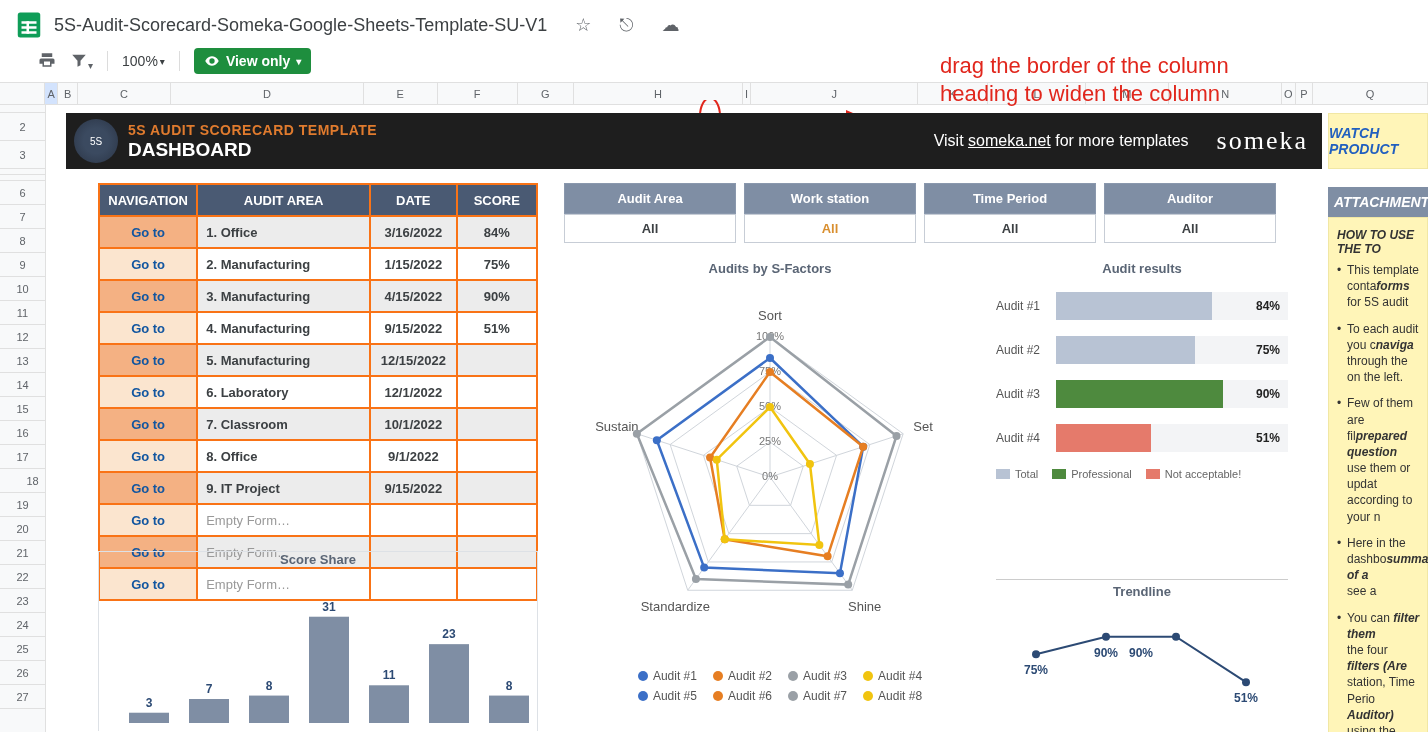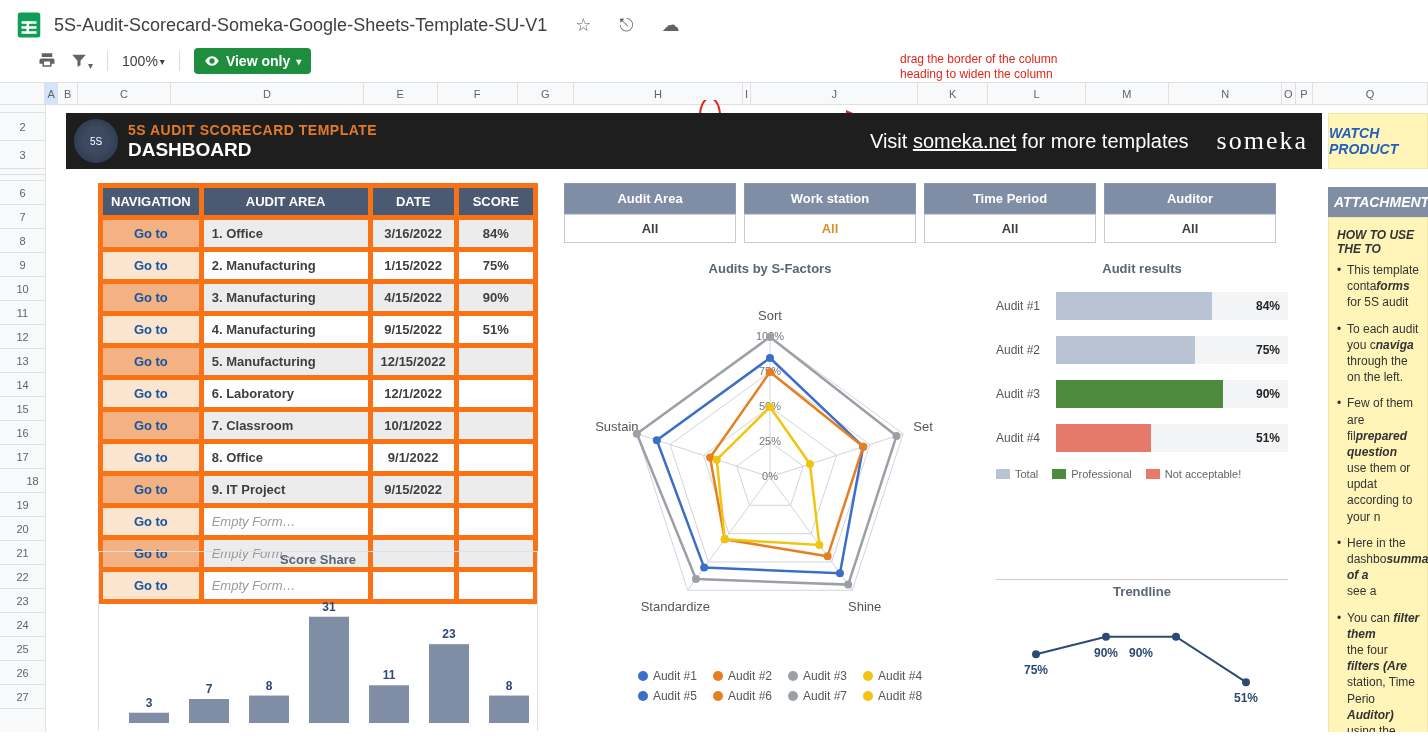--- a/index.html
+++ b/index.html
@@ -17,53 +17,53 @@
   .menu-item.disabled { color:#9aa0a6; cursor:default; }
   .lastedit { color:#5f6368; font-size:14px; }
   
   .toolbar { display:flex; align-items:center; gap:14px; padding: 4px 10px 8px 38px; border-bottom:1px solid #e0e0e0; }
   .tb-icon { color:#5f6368; cursor:pointer; }
   .tb-sep { width:1px; height:20px; background:#dcdcdc; }
   .zoom { font-size:14px; color:#3c4043; display:flex; align-items:center; gap:2px; }
   .viewonly-btn { background:#1e8e3e; color:#fff; border-radius:4px; padding:5px 10px; font-size:14px; font-weight:700; display:flex; align-items:center; gap:6px; cursor:default; }
   .caret-down { font-size:10px; }
   
-  .annotation-text { position:absolute; top:52px; left:900px; color:#e1261c; font-size:12px; line-height:1.25; }
+  .annotation-text { position:absolute; top:52px; left:940px; color:#e1261c; font-size:22px; line-height:1.25; }
   .arrow-svg { position:absolute; top:100px; left:698px; }
   
   .colh-row { display:flex; border-bottom:1px solid #e0e0e0; background:#f8f9fa; height:22px; align-items:stretch; font-size:11px; color:#5f6368; }
   .colh { border-right:1px solid #e0e0e0; display:flex; align-items:center; justify-content:center; user-select:none; }
   .colh.selected { background:#d3e3fd; }
   
   .body-area { display:flex; position:relative; height: calc(755px - 106px - 22px); }
   .rowh-col { width:46px; border-right:1px solid #e0e0e0; background:#f8f9fa; }
   .rowh { height:28px; border-bottom:1px solid #e0e0e0; font-size:11px; color:#5f6368; display:flex; align-items:center; justify-content:center; }
   .rowh.first { height:8px; border-bottom:1px solid #e0e0e0; font-size:8px;}
   .sheet { position:relative; flex:1; overflow:hidden; }
   .sheet-inner { position:absolute; left:0; top:0; right:0; }
   
   .banner { position:absolute; left:20px; top:8px; right:106px; height:56px; background:#1e1e1e; display:flex; align-items:center; padding-left:8px; }
   .banner-logo { width:44px; height:44px; border-radius:50%; background:radial-gradient(circle,#3b4a60 40%,#2a3445 100%); margin-right:10px; display:flex; align-items:center; justify-content:center; color:#fff; font-size:10px;}
   .banner-title { font-size:14px; color:#e07b2e; font-weight:700; letter-spacing:.5px; }
   .banner-sub { font-size:19px; color:#fff; font-weight:700; margin-top:1px;}
   .banner-right { margin-left:auto; padding-right:14px; display:flex; align-items:center; gap:28px;}
-  .banner-cta { color:#fff; font-size:20px; }
+  .banner-cta { color:#fff; font-size:16px; }
   .banner-cta u { color:#fff; }
   .brand { font-family: Georgia, serif; font-size:26px; color:#fff; letter-spacing:2px;}
   
   .panel { position:absolute; left:20px; top:64px; right:106px; background:#fff; padding-top:10px;}
   
   .nav-table { position:absolute; left:32px; top:14px; width:440px; border-collapse:collapse; font-size:13px;}
-  .nav-table th, .nav-table td { border:5px solid #f97316; padding:5px 8px; height:32px;}
+  .nav-table th, .nav-table td { border:2px solid #f97316; padding:5px 8px; height:32px;}
   .nav-table thead th { background:#4a5a73; color:#fff; font-weight:700; text-align:center;}
   .nav-table .goto { background:#f4b183; text-align:center; color:#1256a0; font-weight:700; cursor:pointer;}
   .nav-table .area { font-weight:700;}
   .nav-table .date { text-align:center; font-weight:700;}
   .nav-table .score { text-align:center; font-weight:700;}
-  .nav-table .empty { color:#999; font-style:italic;}
+  .nav-table .empty { color:#999; }
   .nav-table tbody tr:nth-child(odd) td.val { background:#ececec;}
   .nav-table tbody tr:nth-child(even) td.val { background:#fff;}
   .nav-table tbody tr:nth-child(odd) td.goto { background:#f4b183;}
   .nav-table tbody tr:nth-child(even) td.goto { background:#fbe5cf;}
   .nav-table tbody tr td.area.empty {font-weight:400;}
   
   .filters { position:absolute; left:498px; top:14px; display:flex; gap:8px;}
   .filter { width:172px; }
   .filter-head { background:#7f8ea4; color:#fff; text-align:center; padding:7px 0; font-weight:700; border:1px solid #8a98ad;}
   .filter-val { border:1px solid #c7cdd6; text-align:center; padding:6px 0; font-weight:700;}

